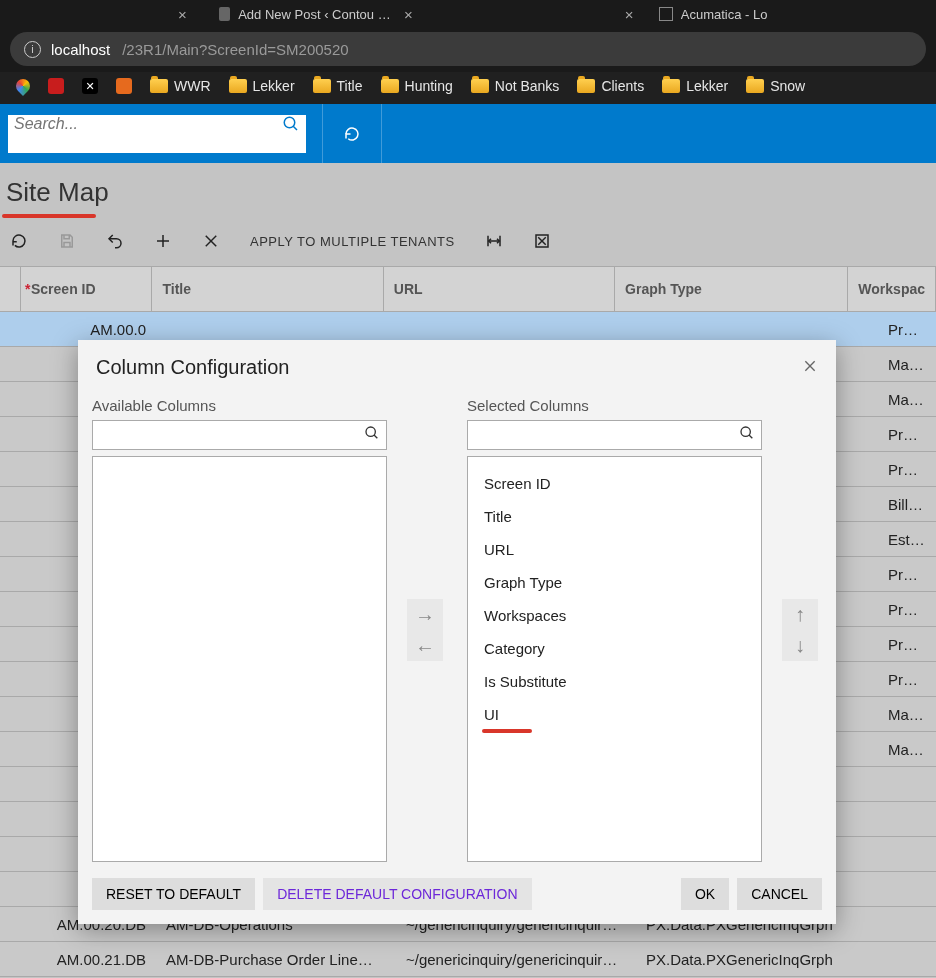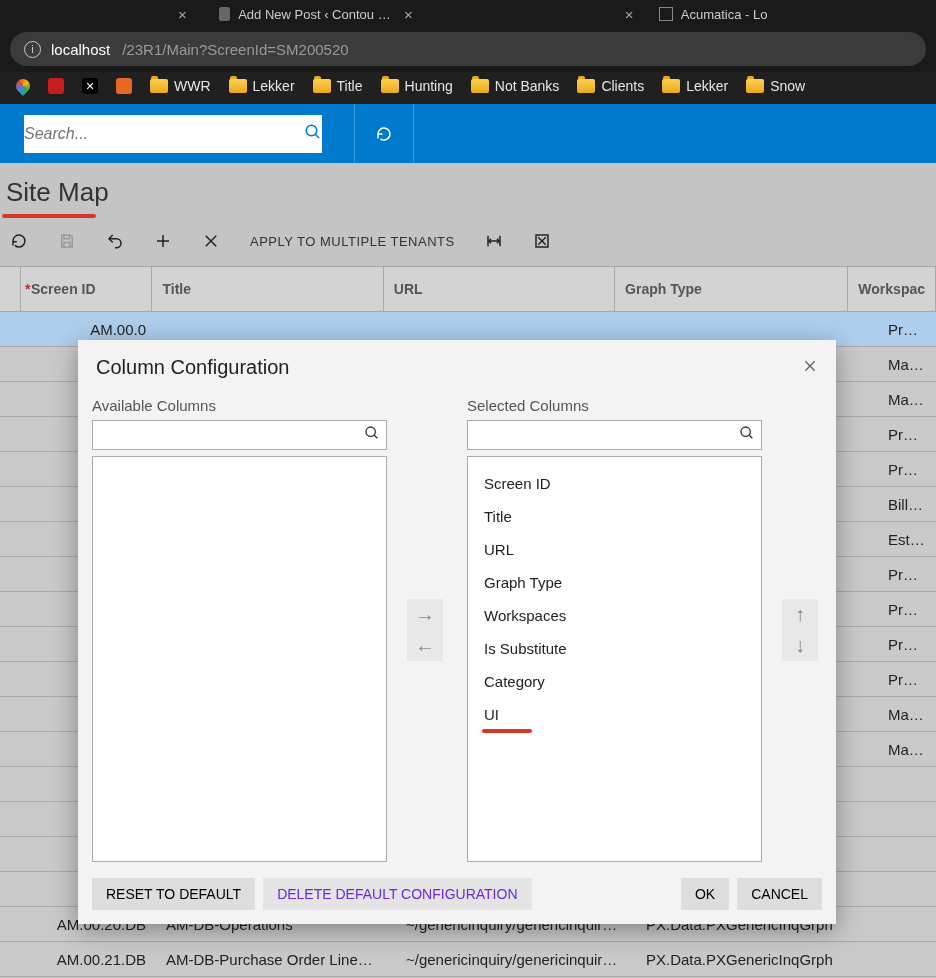--- a/index.html
+++ b/index.html
@@ -37,21 +37,21 @@
   .folder-icon { background: linear-gradient(180deg,#ffcf4f,#eaa820); border-radius:2px; width:18px; height:14px; position:relative; }
   .folder-icon::before{content:"";position:absolute;top:-3px;left:1px;width:7px;height:3px;background:#eaa820;border-radius:2px 2px 0 0;}
   .sq-icon { width:16px;height:16px;border-radius:3px;}
   .sq-icon.red{background:#c81d1d;}
   .sq-icon.black{background:#000;color:#fff;display:flex;align-items:center;justify-content:center;font-size:11px;}
   .sq-icon.orange{background:#e66a1e;}
   .map-pin{width:14px;height:14px;border-radius:50% 50% 50% 0;background:conic-gradient(#e94235,#fbbc05,#34a853,#4285f4,#e94235);transform:rotate(-45deg);}
 
   
   .app-topbar { background:#007acc; display:flex; align-items:center; height:59px; }
-  .search-wrap { background:#fff; margin:24px; width:298px; height:38px; display:flex; align-items:center; padding:0 0; }
+  .search-wrap { background:#fff; margin:8px; width:298px; height:38px; display:flex; align-items:flex-start; padding:0 6px; }
   .search-wrap input { flex:1; border:none; outline:none; font-size:16px; font-style:italic; color:#666; }
   .search-wrap .sicon { color:#007acc; }
   .blue-sep { width:1px; height:59px; background:rgba(255,255,255,0.25); margin-left:8px; }
   .spinner-btn { width:58px; display:flex; align-items:center; justify-content:center; color:#fff; height:59px;}
   .blue-sep2 { width:1px; height:59px; background:rgba(255,255,255,0.25); }
 
   
   .page-area { background:#C4C4C4; padding:0; }
   .page-title { font-size:26px; color:#333; padding:14px 4px 4px 4px; position:relative; display:inline-block;}
   .red-under { height:4px; background:#d9362a; width:94px; border-radius:3px; margin-left:0; margin-top:2px;}
@@ -471,22 +471,22 @@
               <line x1="20" y1="20" x2="15" y2="15"></line>
             </svg>
         </span>
       </div>
       <div class="panel-list" id="selected-list">
           <div class="item">Screen ID</div>
           <div class="item">Title</div>
           <div class="item">URL</div>
           <div class="item">Graph Type</div>
           <div class="item">Workspaces</div>
+          <div class="item">Category</div>
           <div class="item">Is Substitute</div>
-          <div class="item">Category</div>
           <div class="item">UI<div class="red-mark"></div></div>
         </div>
     </div>
 
     <div class="arrow-col">
       <div class="arrow-box">
         <span class="arr">↑</span>
         <span class="arr">↓</span>
       </div>
     </div>

